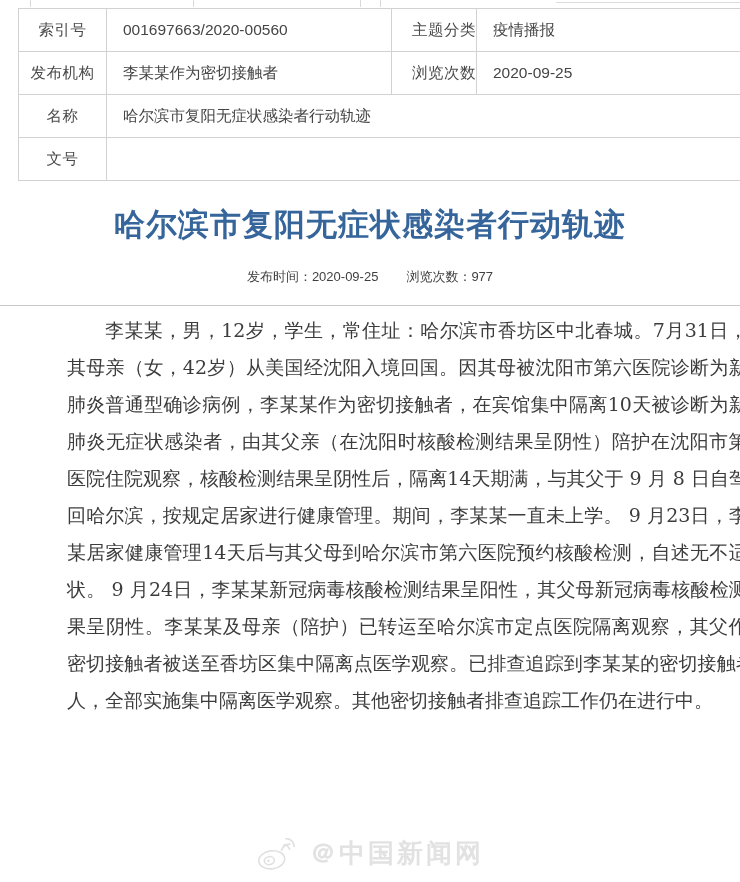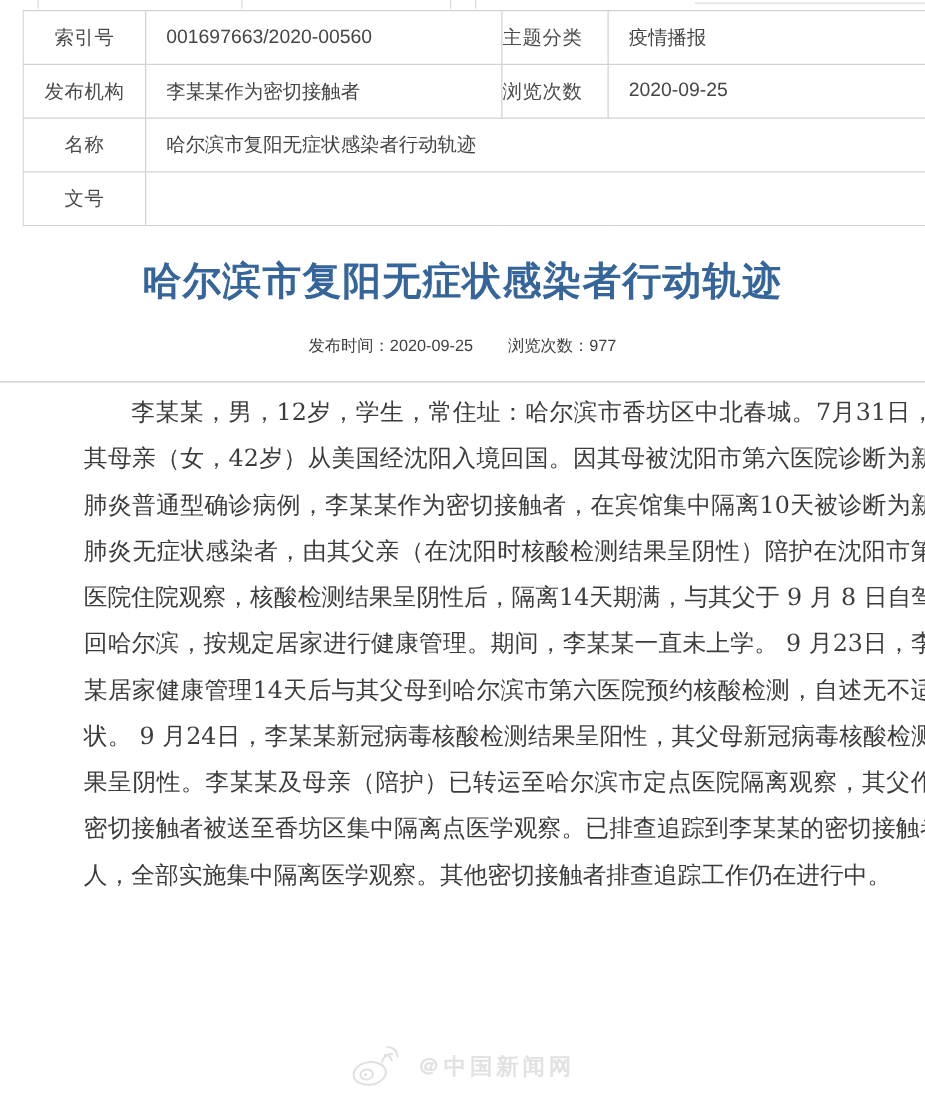--- a/index.html
+++ b/index.html
@@ -25,22 +25,22 @@
     width: 730px; 
     font-size: 15.5px;
     color: #444444;
   }
   table.info-table td {
     border: 1px solid #d2d2d2;
     height: 43px;
     vertical-align: middle;
     background: #ffffff;
   }
-  td.lbl { width: 98px; text-align: center; color: #4a4a4a; letter-spacing: 0.5px; }
-  td.lbl2 { width: 85px; text-align: left; color: #4a4a4a; letter-spacing: 0.5px; }
+  td.lbl { width: 88px; text-align: center; color: #4a4a4a; letter-spacing: 0.5px; }
+  td.lbl2 { width: 85px; text-align: right; color: #4a4a4a; letter-spacing: 0.5px; }
   td.val { text-align: left; padding-left: 16px; color: #454545; }
   td.val1 { width: 285px; }
 
   
   .article-title {
     position: absolute; top: 204px; left: 0; width: 740px;
     text-align: center;
     font-size: 31px; font-weight: 700;
     color: #35659a;
     letter-spacing: 1px;
@@ -73,21 +73,21 @@
   }
   .article-body p { text-indent: 2em; }
   .article-body p + p { margin-top: 26px; }
 
   
   .watermark {
     position: absolute; top: 836px; left: 0; width: 740px;
     display: flex; align-items: center; justify-content: center; gap: 12px;
   }
   .watermark .wm-text {
-    font-size: 18px; font-weight: 700;
+    font-size: 26px; font-weight: 700;
     color: #e2e2e2;
     letter-spacing: 3px;
     font-family: "Liberation Sans", sans-serif;
   }
   .watermark svg { display: block; transform: rotate(-8deg); }
 </style>
 </head>
 <body>
 
 <span class="crop-tick" style="left:30px"></span>

